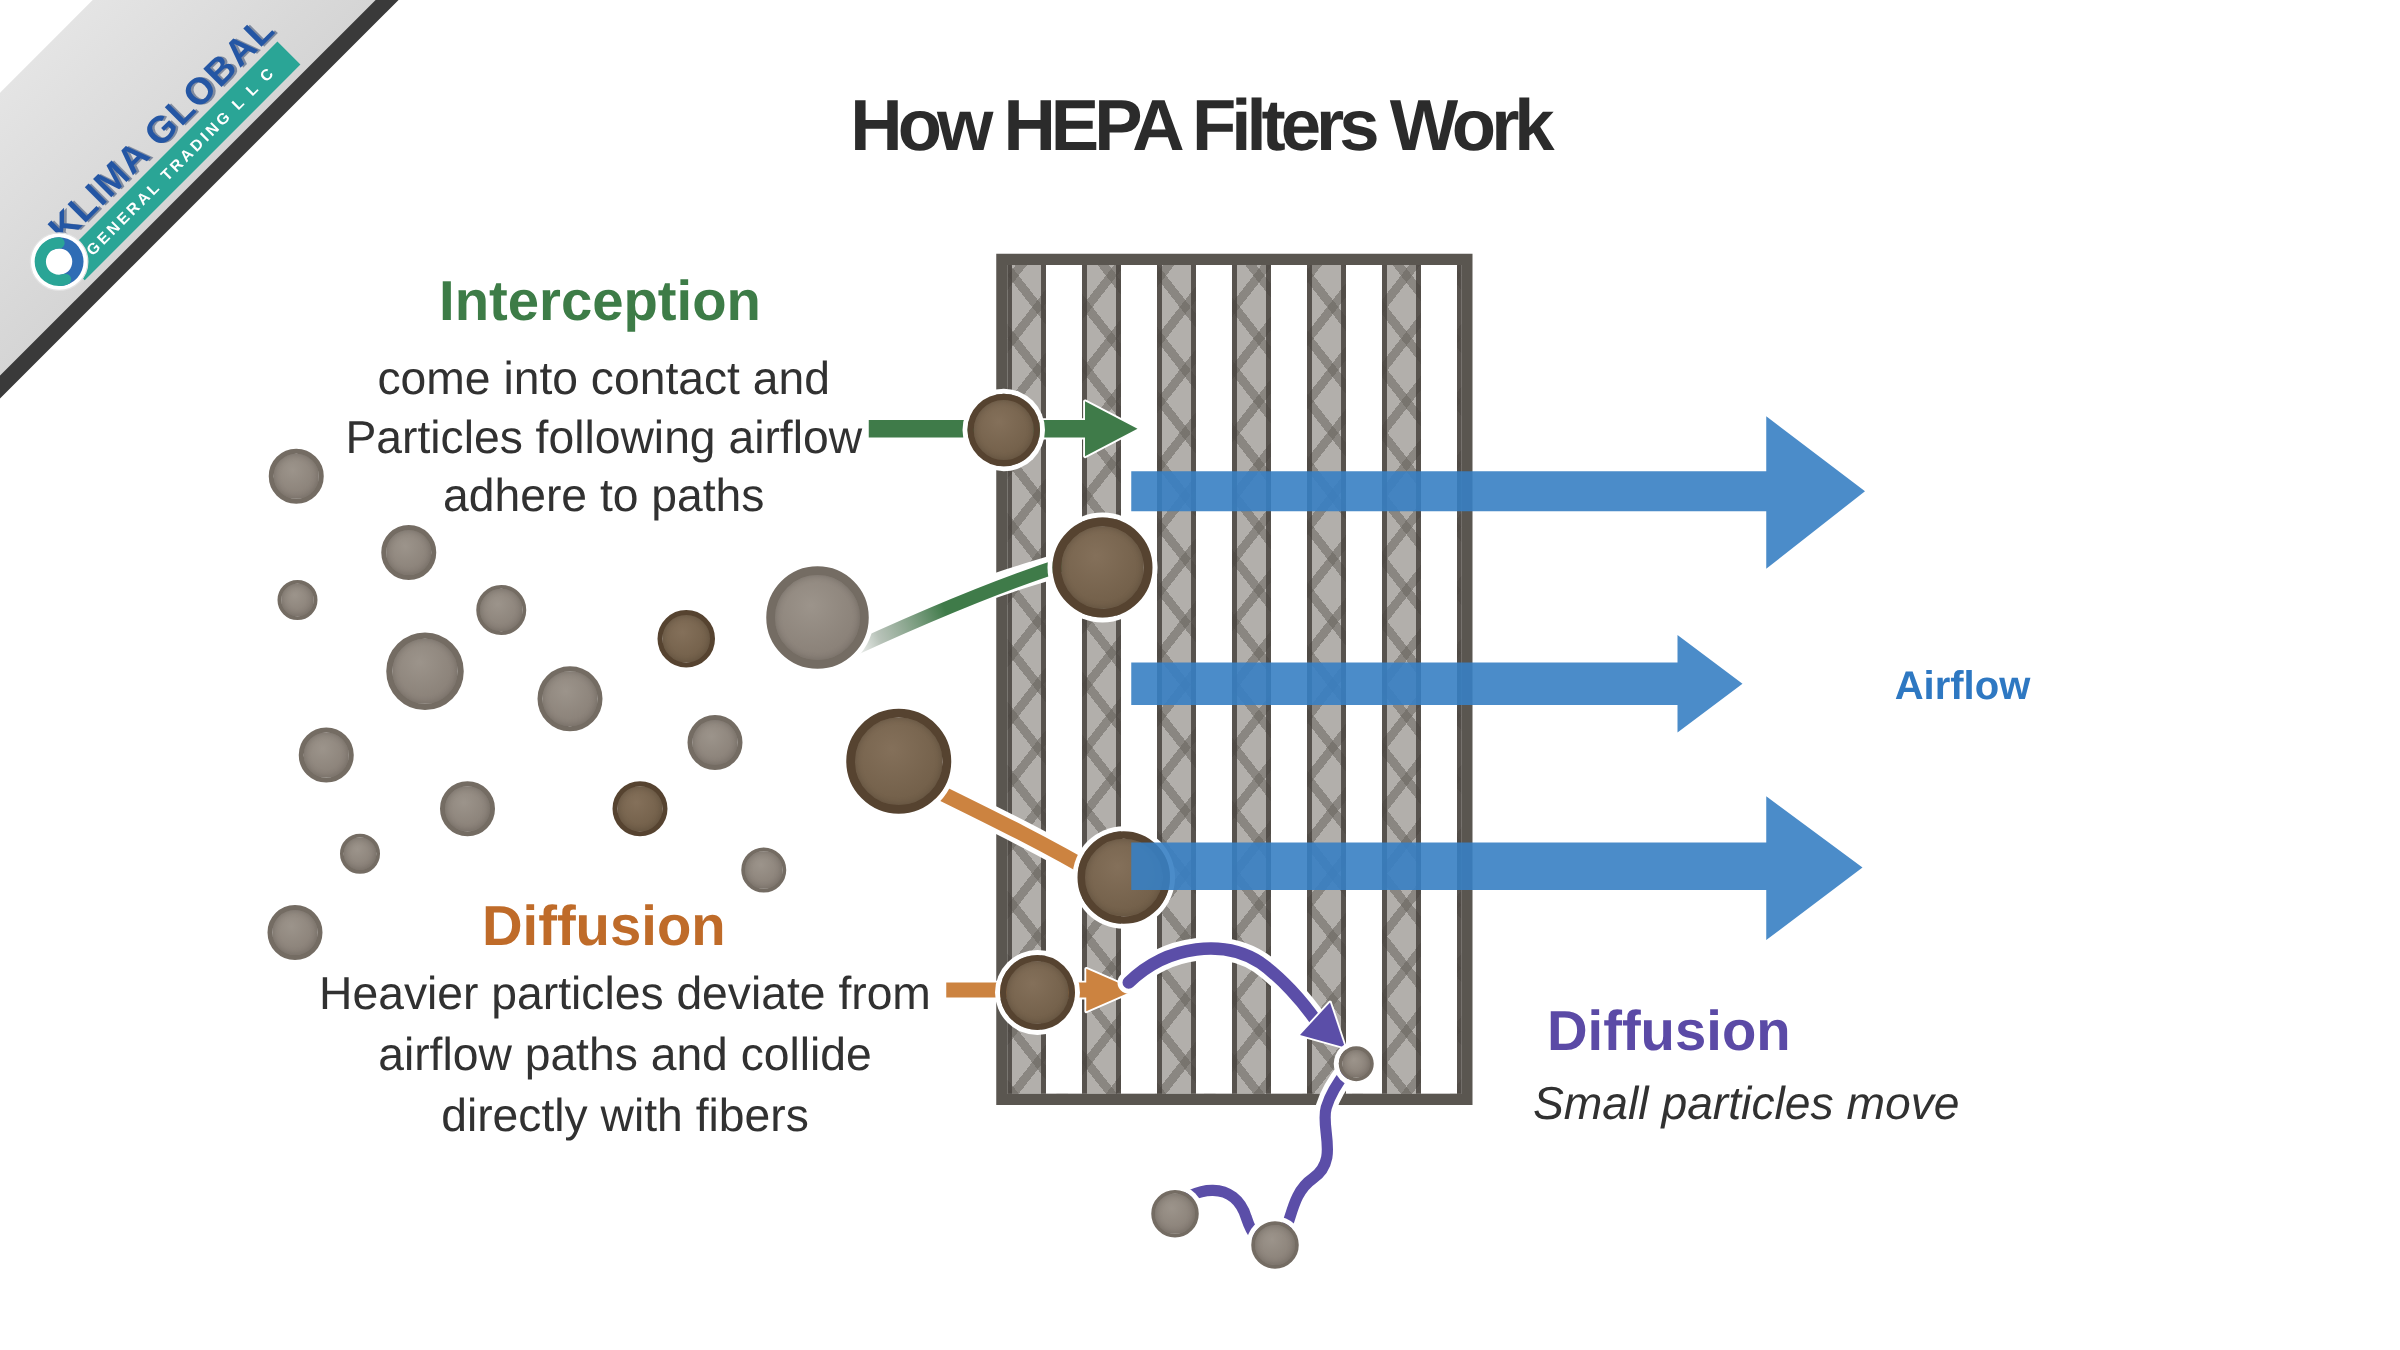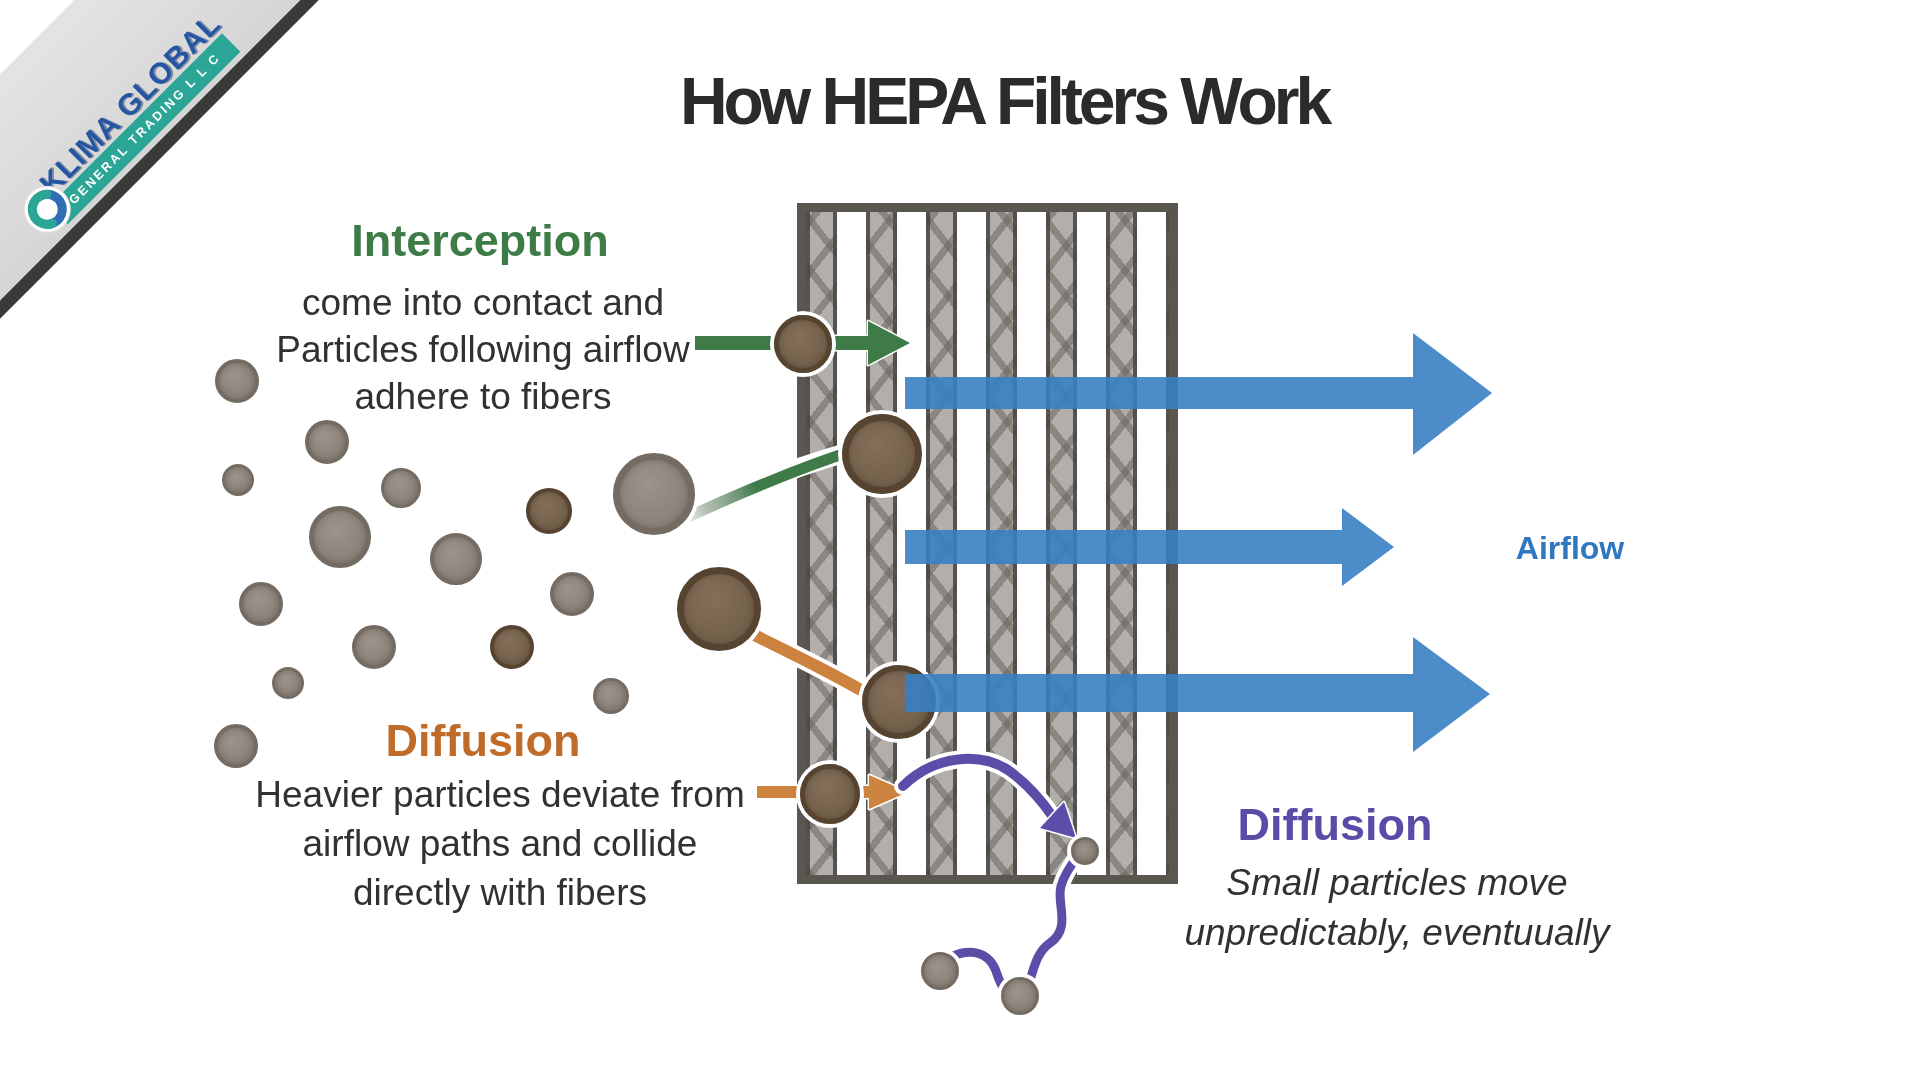--- a/index.html
+++ b/index.html
@@ -2,22 +2,22 @@
 <html style="--title-ink: #2b2b2b; --body-ink: #313131; --green-heading: #3d7c47; --green: #3f7b49; --orange-heading: #bf6b29; --orange: #cc8340; --purple-heading: #5b4aa6; --purple: #5b4ea8; --blue: #377fc3; --blue-label: #2e78c2; --brand-blue: #2456a4; --brand-teal: #2aa596; --band-gray: #dcdcdc; --band-edge: #3a3a3a; --filter-frame: #5a5650; --filter-media: #b2afab;"><head>
 <meta charset="utf-8">
 <style>
   html,body{margin:0;padding:0;}
   body{width:1920px;height:1080px;overflow:hidden;background:#fff;
        font-family:"Liberation Sans","DejaVu Sans",sans-serif;}
   .canvas{position:relative;width:1920px;height:1080px;background:#fff;overflow:hidden;}
 
   
   .page-title{position:absolute;left:960px;top:46px;transform:translateX(-50%);
-    font-size:66px;font-weight:700;letter-spacing:-4px;line-height:110px;
-    color:var(--title-ink);white-space:nowrap;margin-left:44px;}
+    font-size:58px;font-weight:700;letter-spacing:-4px;line-height:110px;
+    color:var(--title-ink);white-space:nowrap;}
 
   
   .banner-band{position:absolute;left:-185px;top:15px;width:560px;height:160px;
     background:linear-gradient(#e4e4e4,#d5d5d5);
     border-bottom:13px solid var(--band-edge);
     transform:rotate(-45deg);z-index:40;}
   .brand-name{position:absolute;left:303px;top:113px;transform:translate(-50%,-50%);
     font-size:30px;font-weight:700;letter-spacing:1px;color:var(--brand-blue);
     text-shadow:1.5px 1.5px 0 rgba(18,42,86,.45);white-space:nowrap;}
   .brand-strip{position:absolute;left:296px;top:141px;transform:translate(-50%,-50%);
@@ -142,31 +142,30 @@
   <svg class="svg-layer svg-blue" viewBox="0 0 1920 1080">
     <polygon fill="var(--blue)" fill-opacity="0.9" points="905,377 1413,377 1413,333 1492,393 1413,455 1413,409 905,409"></polygon>
     <polygon fill="var(--blue)" fill-opacity="0.9" points="905,530 1342,530 1342,508 1394,547 1342,586 1342,564 905,564"></polygon>
     <polygon fill="var(--blue)" fill-opacity="0.9" points="905,674 1413,674 1413,637 1490,694 1413,752 1413,712 905,712"></polygon>
   </svg>
 
   <div class="sec-heading interception-heading">Interception</div>
   <div class="sec-body interception-body">
     <div>come into contact and</div>
     <div>Particles following airflow</div>
-    <div>adhere to fibers</div>
+    <div>adhere to paths</div>
   </div>
 
   <div class="sec-heading impaction-heading">Diffusion</div>
   <div class="sec-body impaction-body">
     <div>Heavier particles deviate from</div>
     <div>airflow paths and collide</div>
     <div>directly with fibers</div>
   </div>
 
   <div class="sec-heading diffusion-heading">Diffusion</div>
   <div class="sec-body diffusion-body">
     <div>Small particles move</div>
-    <div>unpredictably, eventuually</div>
   </div>
 
   <div class="airflow-label">Airflow</div>
 
 </div>
 
 </body></html>

